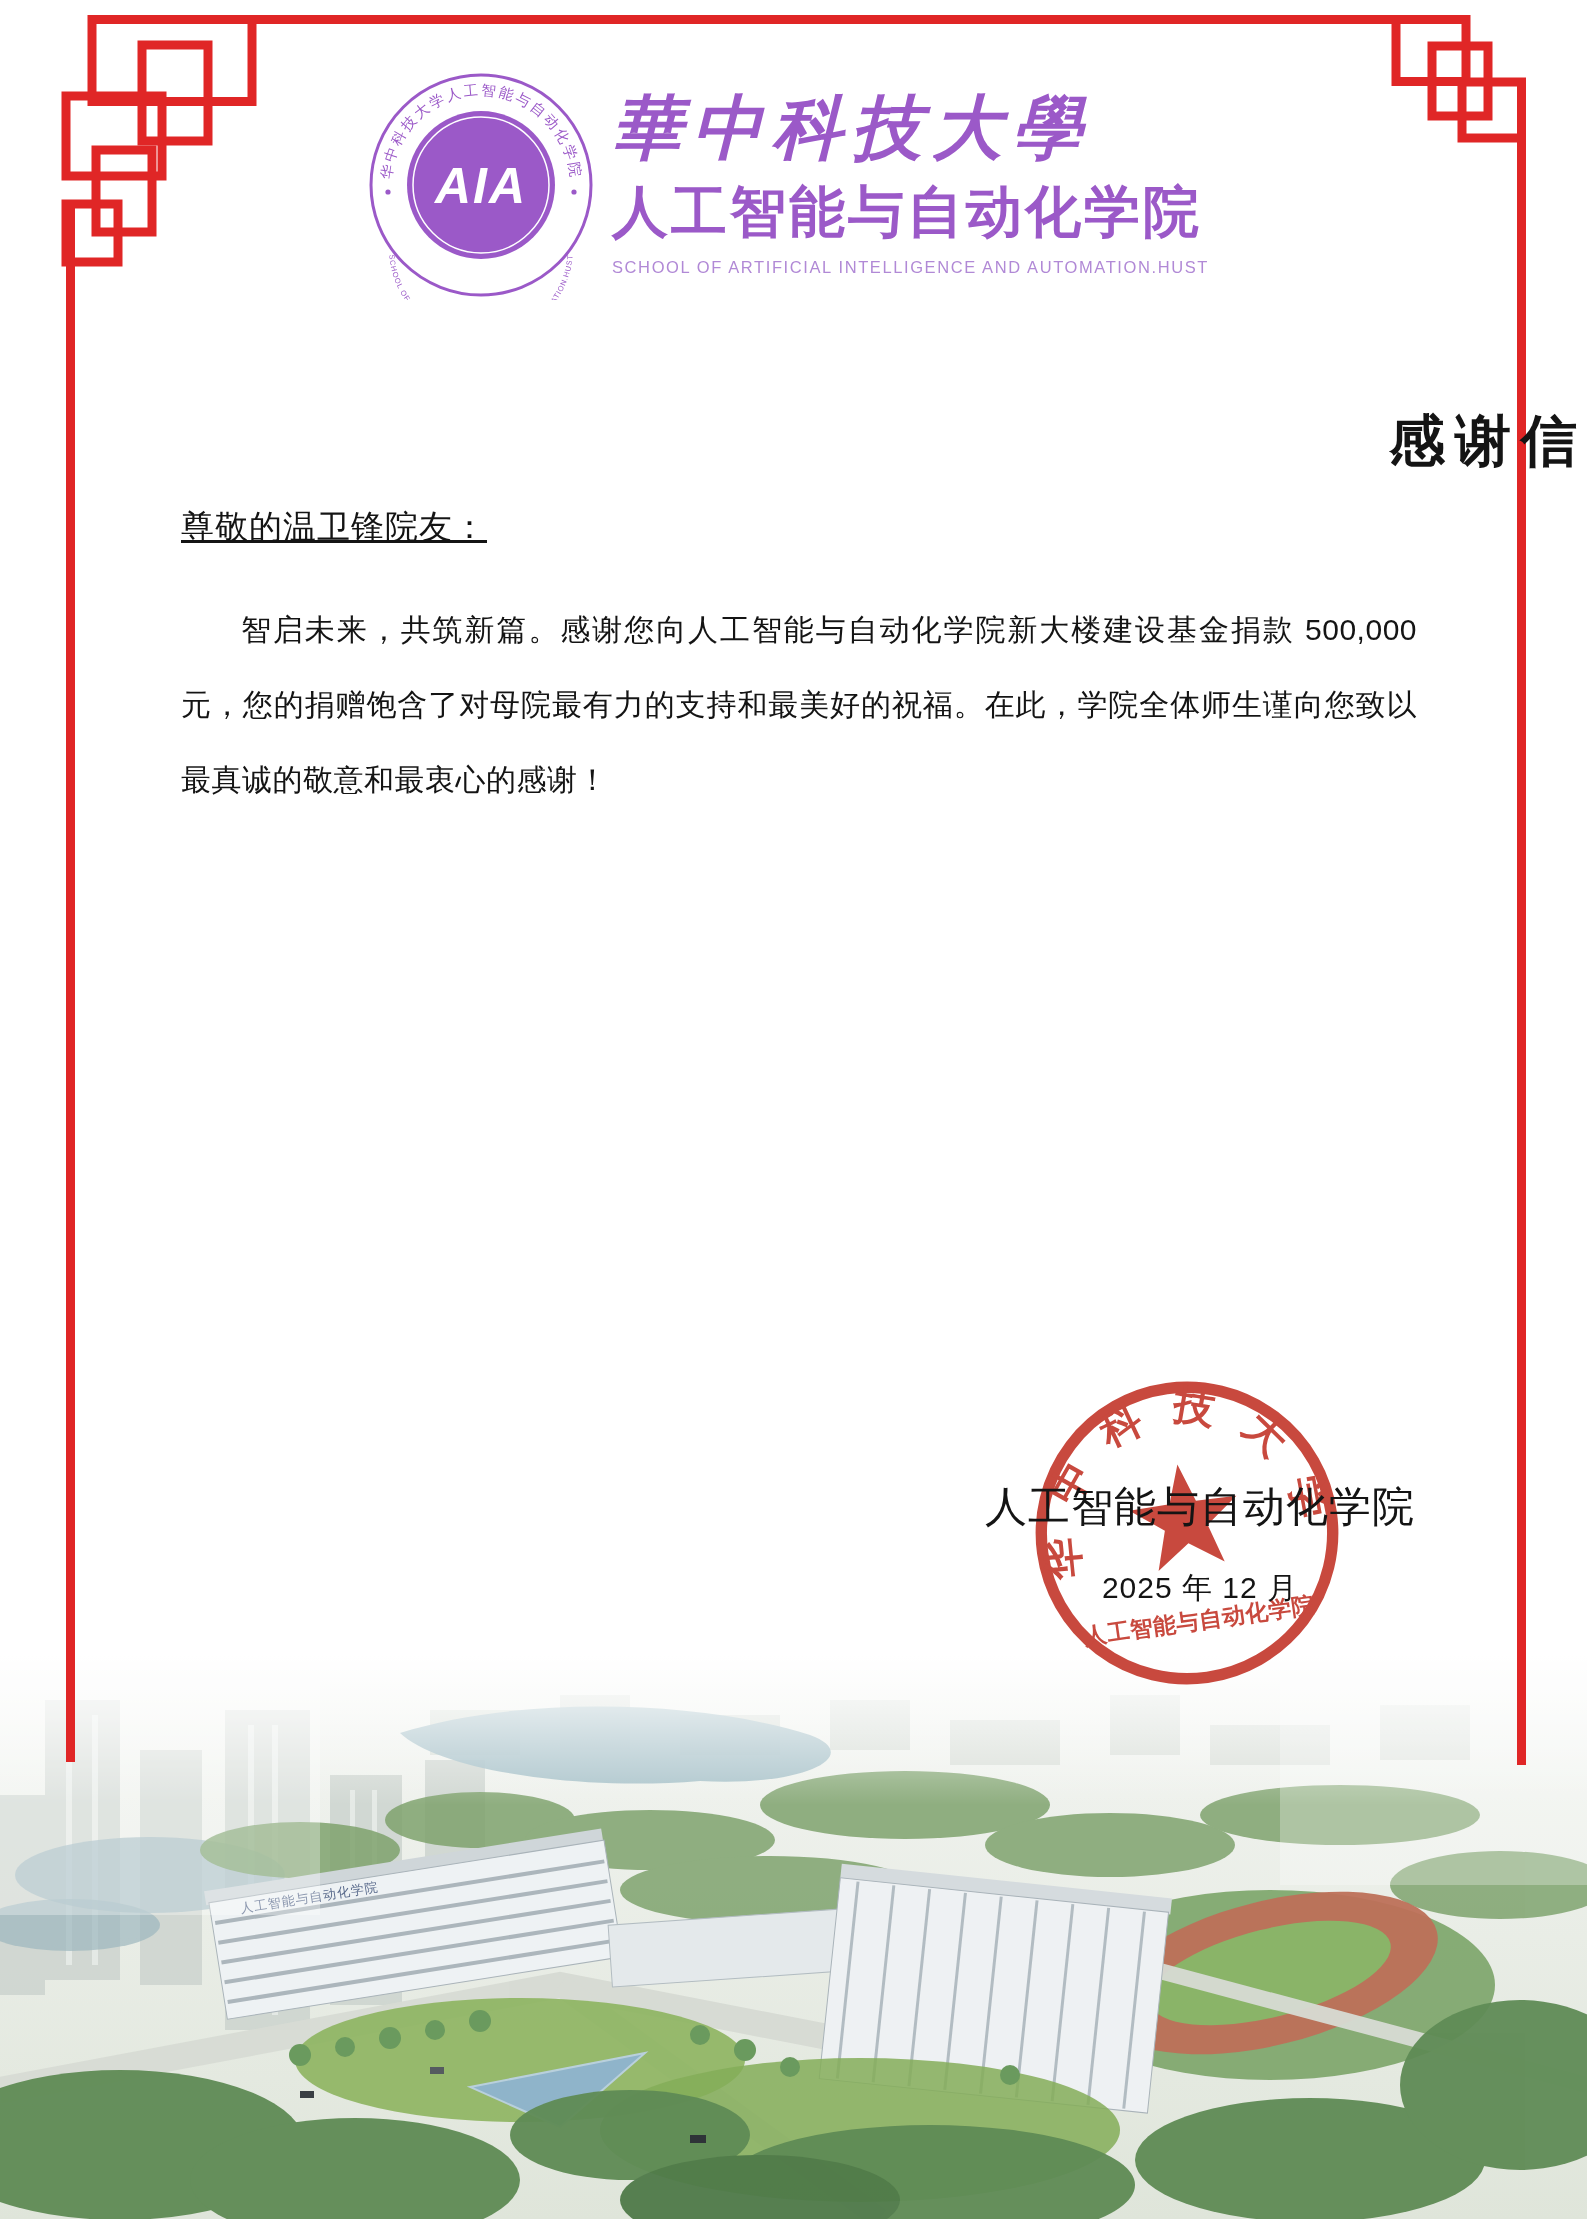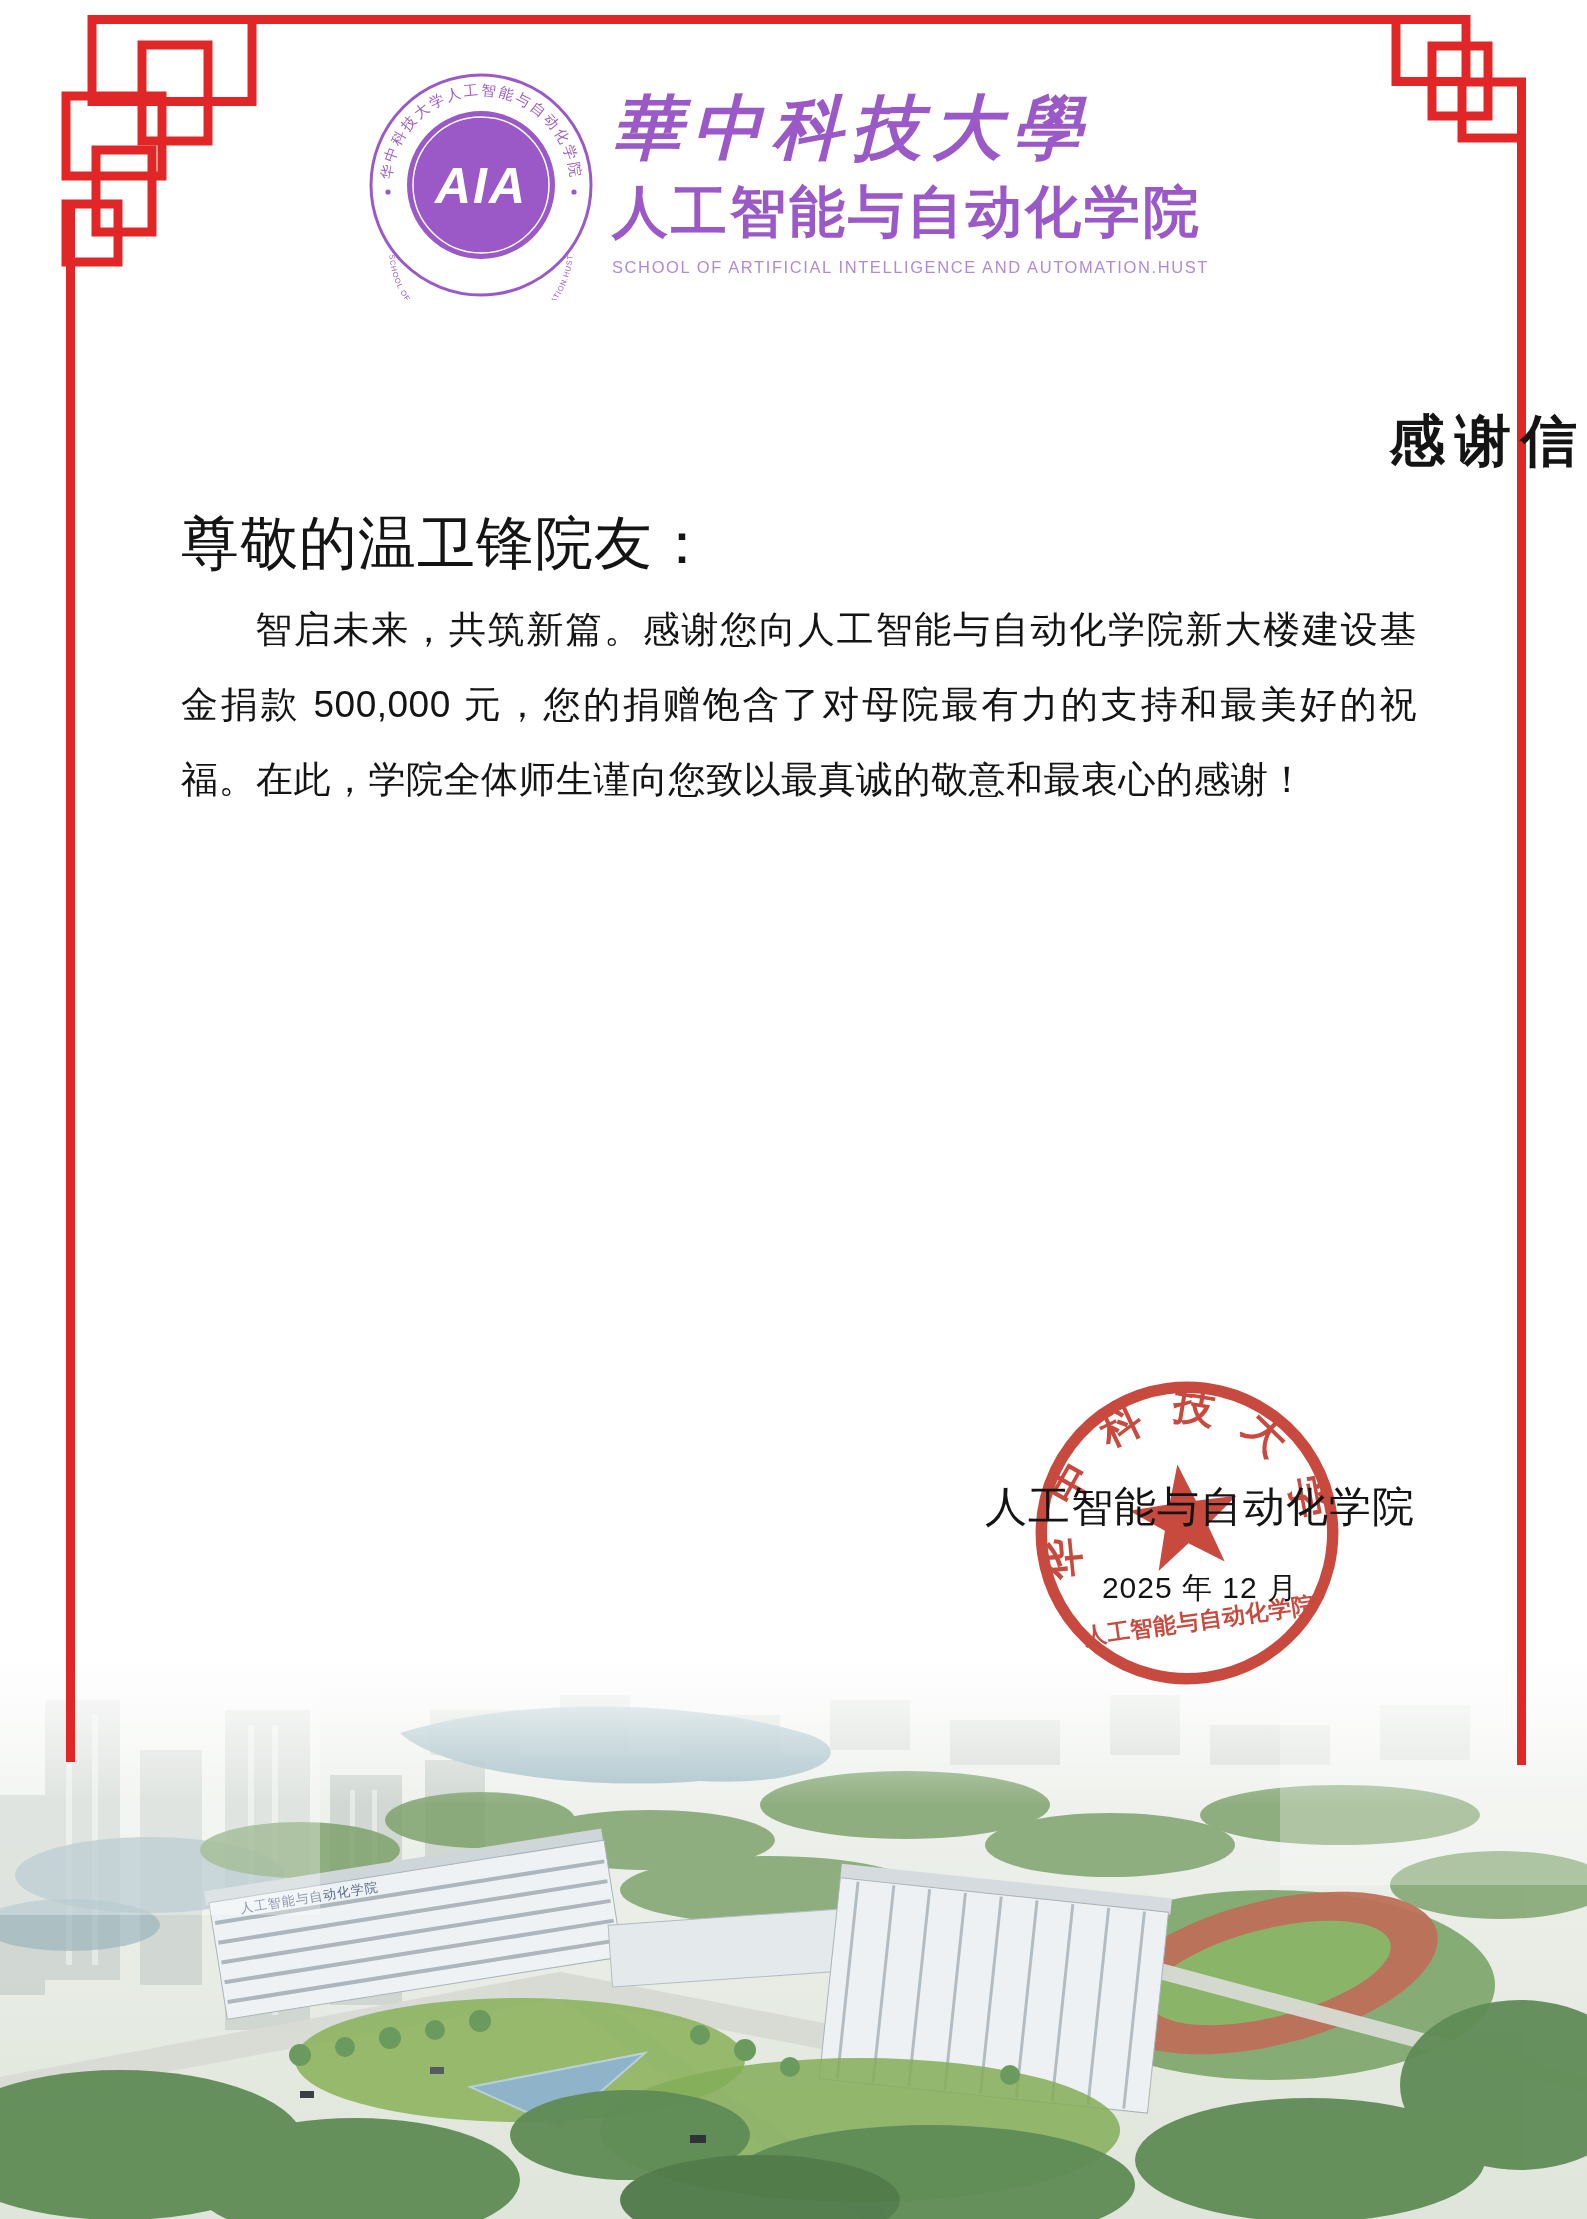--- a/index.html
+++ b/index.html
@@ -19,23 +19,23 @@
   .logo .ring-text{fill:var(--purple);font-family:"Liberation Sans",sans-serif;}
   .header-text{position:absolute;left:612px;top:78px;width:600px;z-index:4;}
   .calligraphy{font-family:"DejaVu Serif","Liberation Serif",serif;font-style:italic;font-weight:bold;
                font-size:70px;line-height:100px;color:var(--purple);letter-spacing:10px;}
   .school-cn{font-size:56px;font-weight:bold;color:var(--purple);letter-spacing:3px;line-height:64px;margin-top:2px;}
   .school-en{font-size:16.5px;color:var(--purple-light);letter-spacing:1.6px;margin-top:14px;}
 
   
   .title{position:absolute;top:404px;left:0;width:100%;text-align:right;z-index:4;
          font-size:56px;font-weight:bold;letter-spacing:10px;}
-  .greeting{position:absolute;top:505px;left:181px;z-index:4;font-size:58px;letter-spacing:1px;}
+  .greeting{position:absolute;top:505px;left:181px;z-index:4;font-size:33px;letter-spacing:1px;text-decoration:underline;}
   .bodytext{position:absolute;top:592px;left:181px;right:170px;z-index:4;
-            font-size:37px;line-height:75px;text-align:justify;letter-spacing:.5px;}
+            font-size:30px;line-height:75px;text-align:justify;letter-spacing:.5px;}
   .bodytext p{margin:0;text-indent:2em;}
   .bodytext p + p{margin-top:35px;}
 
   .sigblock{position:absolute;top:1482px;right:172px;z-index:5;text-align:center;}
   .sig-line{font-size:42px;letter-spacing:1px;line-height:50px;}
   .sig-date{font-size:30px;letter-spacing:1px;line-height:50px;margin-top:31px;}
 
   
   .seal{position:absolute;left:1032px;top:1378px;z-index:3;}
   .seal .stroke{stroke:var(--seal-red);fill:none;}

